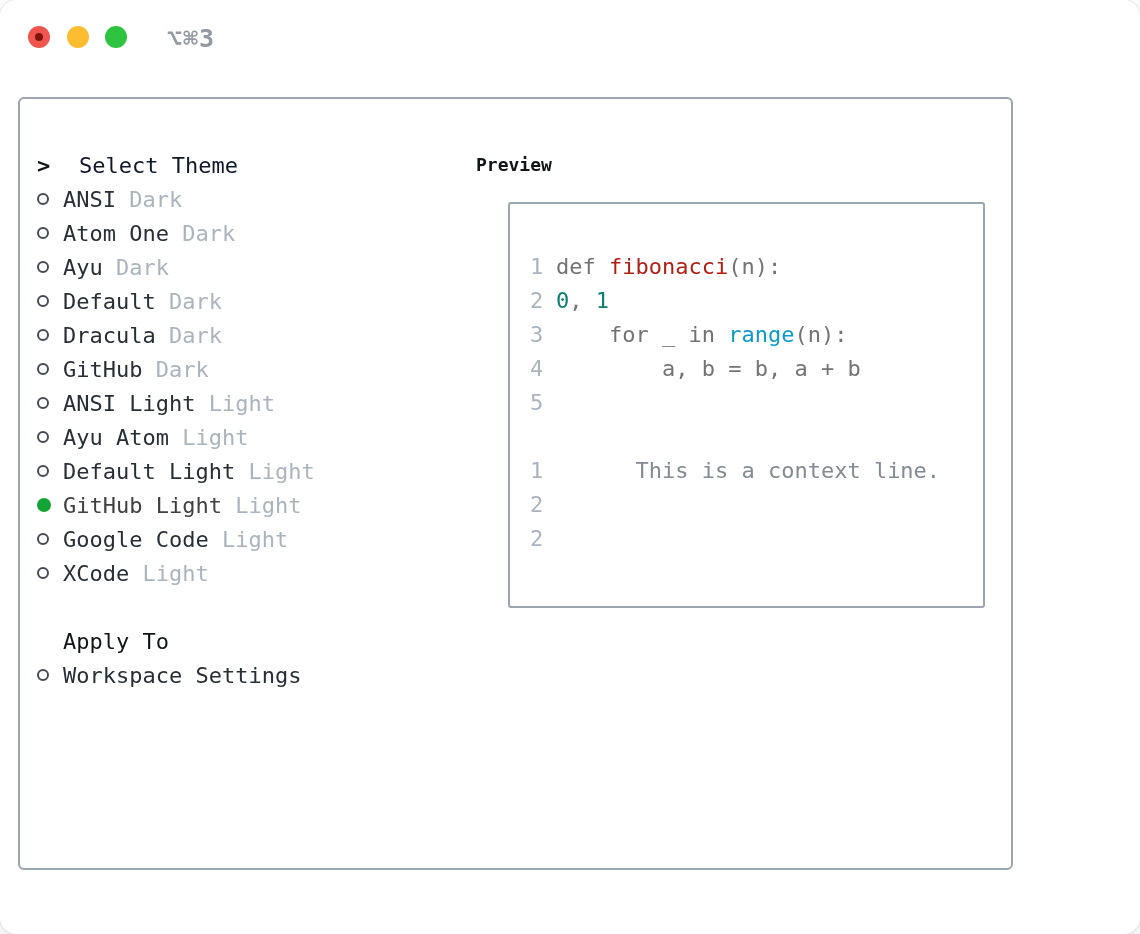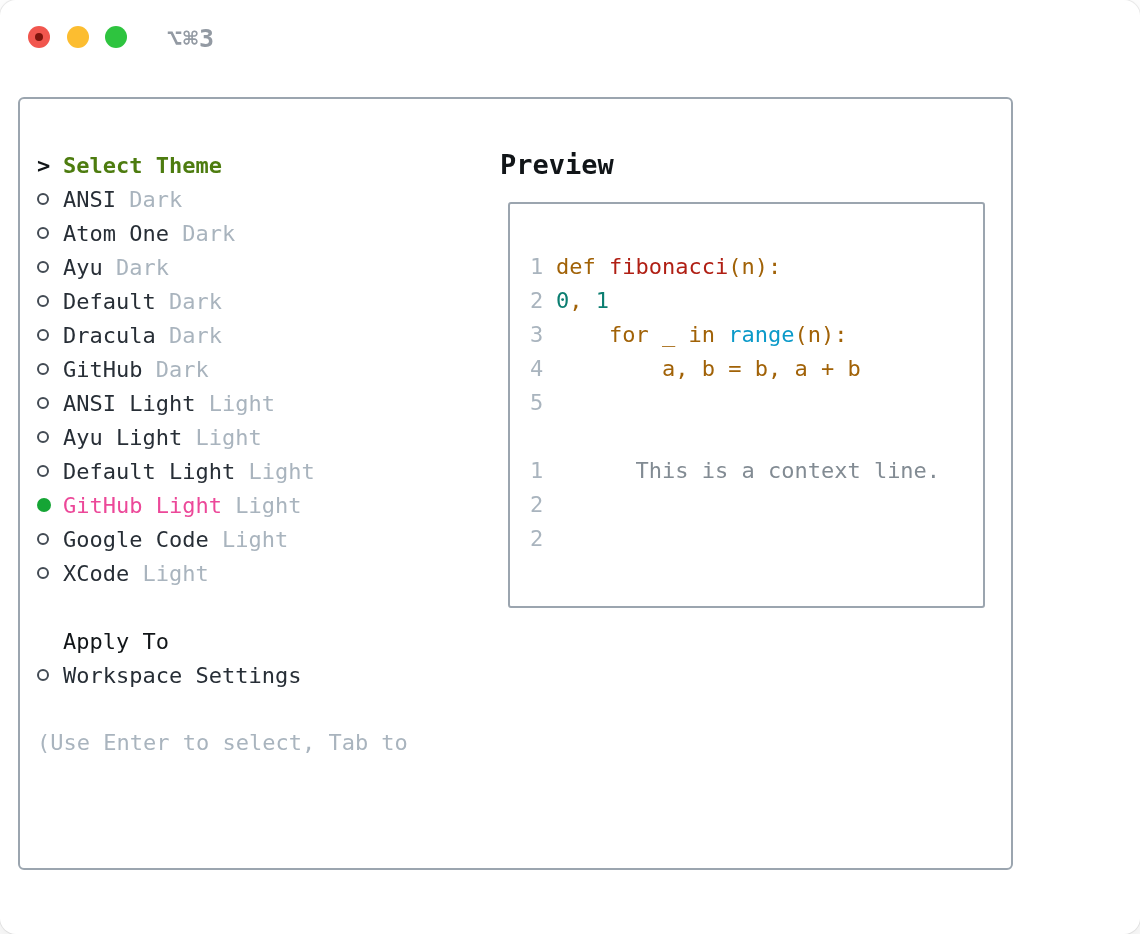--- a/index.html
+++ b/index.html
@@ -17,35 +17,35 @@
   
   .panel{position:absolute;left:18px;top:97px;width:995px;height:773px;box-sizing:border-box;
          border:2px solid #9ba5af;border-radius:6px;background:#ffffff;}
   
   .left-col{position:absolute;left:17px;top:49px;}
   .row{display:flex;align-items:center;height:34px;font-size:22px;color:#272e36;white-space:pre;}
   .row .marker{display:inline-flex;align-items:center;justify-content:flex-start;width:26px;flex:0 0 26px;}
   .circle{width:12px;height:12px;border:2px solid #434b54;border-radius:50%;box-sizing:border-box;}
   .circle.filled{width:14px;height:14px;border:none;background:#15a535;}
   .arrow{font-weight:bold;color:#111518;}
-  .hdr{font-weight:bold;color:#4d7c0f;}
+  .hdr{font-weight:normal;color:#0f172a;margin-left:16px;}
   .subhdr{color:#111518;}
   .theme-name{color:#272e36;}
   .theme-variant{color:#a9b4be;}
   .row.selected .theme-name{color:#15a535;}
-  .row.selected .opt-name{color:#ec4899;}
+  .row.selected .opt-name{color:#404040;}
   .hint-row{height:34px;line-height:34px;font-size:22px;color:#a9b4be;white-space:pre;}
   
-  .preview-title{position:absolute;left:480px;top:49px;height:34px;line-height:34px;
-                 font-size:27px;font-weight:bold;color:#111518;}
+  .preview-title{position:absolute;left:456px;top:49px;height:34px;line-height:34px;
+                 font-size:18px;font-weight:bold;color:#111518;}
   .preview-box{position:absolute;left:488px;top:103px;width:477px;height:406px;box-sizing:border-box;
                border:2px solid #9ba5af;border-radius:3px;background:#ffffff;padding:46px 0 0 20px;overflow:hidden;}
   .code-line{display:flex;height:34px;line-height:34px;font-size:22px;white-space:pre;}
   .ln{width:13px;flex:0 0 13px;text-align:right;color:#a9b4be;margin-right:13px;}
-  .seg-plain{color:#a16207;text-align:center;}
+  .seg-plain{color:#737373;text-align:center;}
   .seg-func{color:#b01f14;}
   .seg-num{color:#0b7e71;}
   .seg-builtin{color:#0b9ac9;}
   .seg-context{color:#828b93;}
   .seg-deleted{color:#c43a24;}
   .seg-added{color:#0db224;}
   .spacer{height:34px;}
 </style>
 </head>
 <body>
@@ -66,40 +66,39 @@
       </div>
 
       <div id="theme-list">
           <div class="row"><span class="marker"><span class="circle"></span></span><span class="theme-name opt-name">ANSI</span><span class="theme-variant"> Dark</span></div>
           <div class="row"><span class="marker"><span class="circle"></span></span><span class="theme-name opt-name">Atom One</span><span class="theme-variant"> Dark</span></div>
           <div class="row"><span class="marker"><span class="circle"></span></span><span class="theme-name opt-name">Ayu</span><span class="theme-variant"> Dark</span></div>
           <div class="row"><span class="marker"><span class="circle"></span></span><span class="theme-name opt-name">Default</span><span class="theme-variant"> Dark</span></div>
           <div class="row"><span class="marker"><span class="circle"></span></span><span class="theme-name opt-name">Dracula</span><span class="theme-variant"> Dark</span></div>
           <div class="row"><span class="marker"><span class="circle"></span></span><span class="theme-name opt-name">GitHub</span><span class="theme-variant"> Dark</span></div>
           <div class="row"><span class="marker"><span class="circle"></span></span><span class="theme-name opt-name">ANSI Light</span><span class="theme-variant"> Light</span></div>
-          <div class="row"><span class="marker"><span class="circle"></span></span><span class="theme-name opt-name">Ayu Light</span><span class="theme-variant"> Light</span></div>
+          <div class="row"><span class="marker"><span class="circle"></span></span><span class="theme-name opt-name">Ayu Atom</span><span class="theme-variant"> Light</span></div>
           <div class="row"><span class="marker"><span class="circle"></span></span><span class="theme-name opt-name">Default Light</span><span class="theme-variant"> Light</span></div>
           <div class="row selected"><span class="marker"><span class="circle filled"></span></span><span class="theme-name opt-name">GitHub Light</span><span class="theme-variant"> Light</span></div>
           <div class="row"><span class="marker"><span class="circle"></span></span><span class="theme-name opt-name">Google Code</span><span class="theme-variant"> Light</span></div>
           <div class="row"><span class="marker"><span class="circle"></span></span><span class="theme-name opt-name">XCode</span><span class="theme-variant"> Light</span></div>
         </div>
 
       <div class="spacer"></div>
 
       <div class="row">
         <span class="marker"></span><span class="subhdr">Apply To</span>
       </div>
 
       <div id="apply-list">
           <div class="row"><span class="marker"><span class="circle"></span></span><span class="theme-name opt-name">Workspace Settings</span></div>
         </div>
 
       <div class="spacer"></div>
 
-      <div class="hint-row">(Use Enter to select, Tab to</div>
     </div>
 
     <div class="preview-title">Preview</div>
     <div class="preview-box" id="preview-box">
         <div class="code-line"><span class="ln">1</span><span class="seg-plain">def </span><span class="seg-func">fibonacci</span><span class="seg-plain">(n):</span></div>
         <div class="code-line"><span class="ln">2</span><span class="seg-num">0</span><span class="seg-plain">, </span><span class="seg-num">1</span></div>
         <div class="code-line"><span class="ln">3</span><span class="seg-plain">    for _ in </span><span class="seg-builtin">range</span><span class="seg-plain">(n):</span></div>
         <div class="code-line"><span class="ln">4</span><span class="seg-plain">        a, b = b, a + b</span></div>
         <div class="code-line"><span class="ln">5</span></div>
         <div class="code-line"><span class="ln"></span></div>

